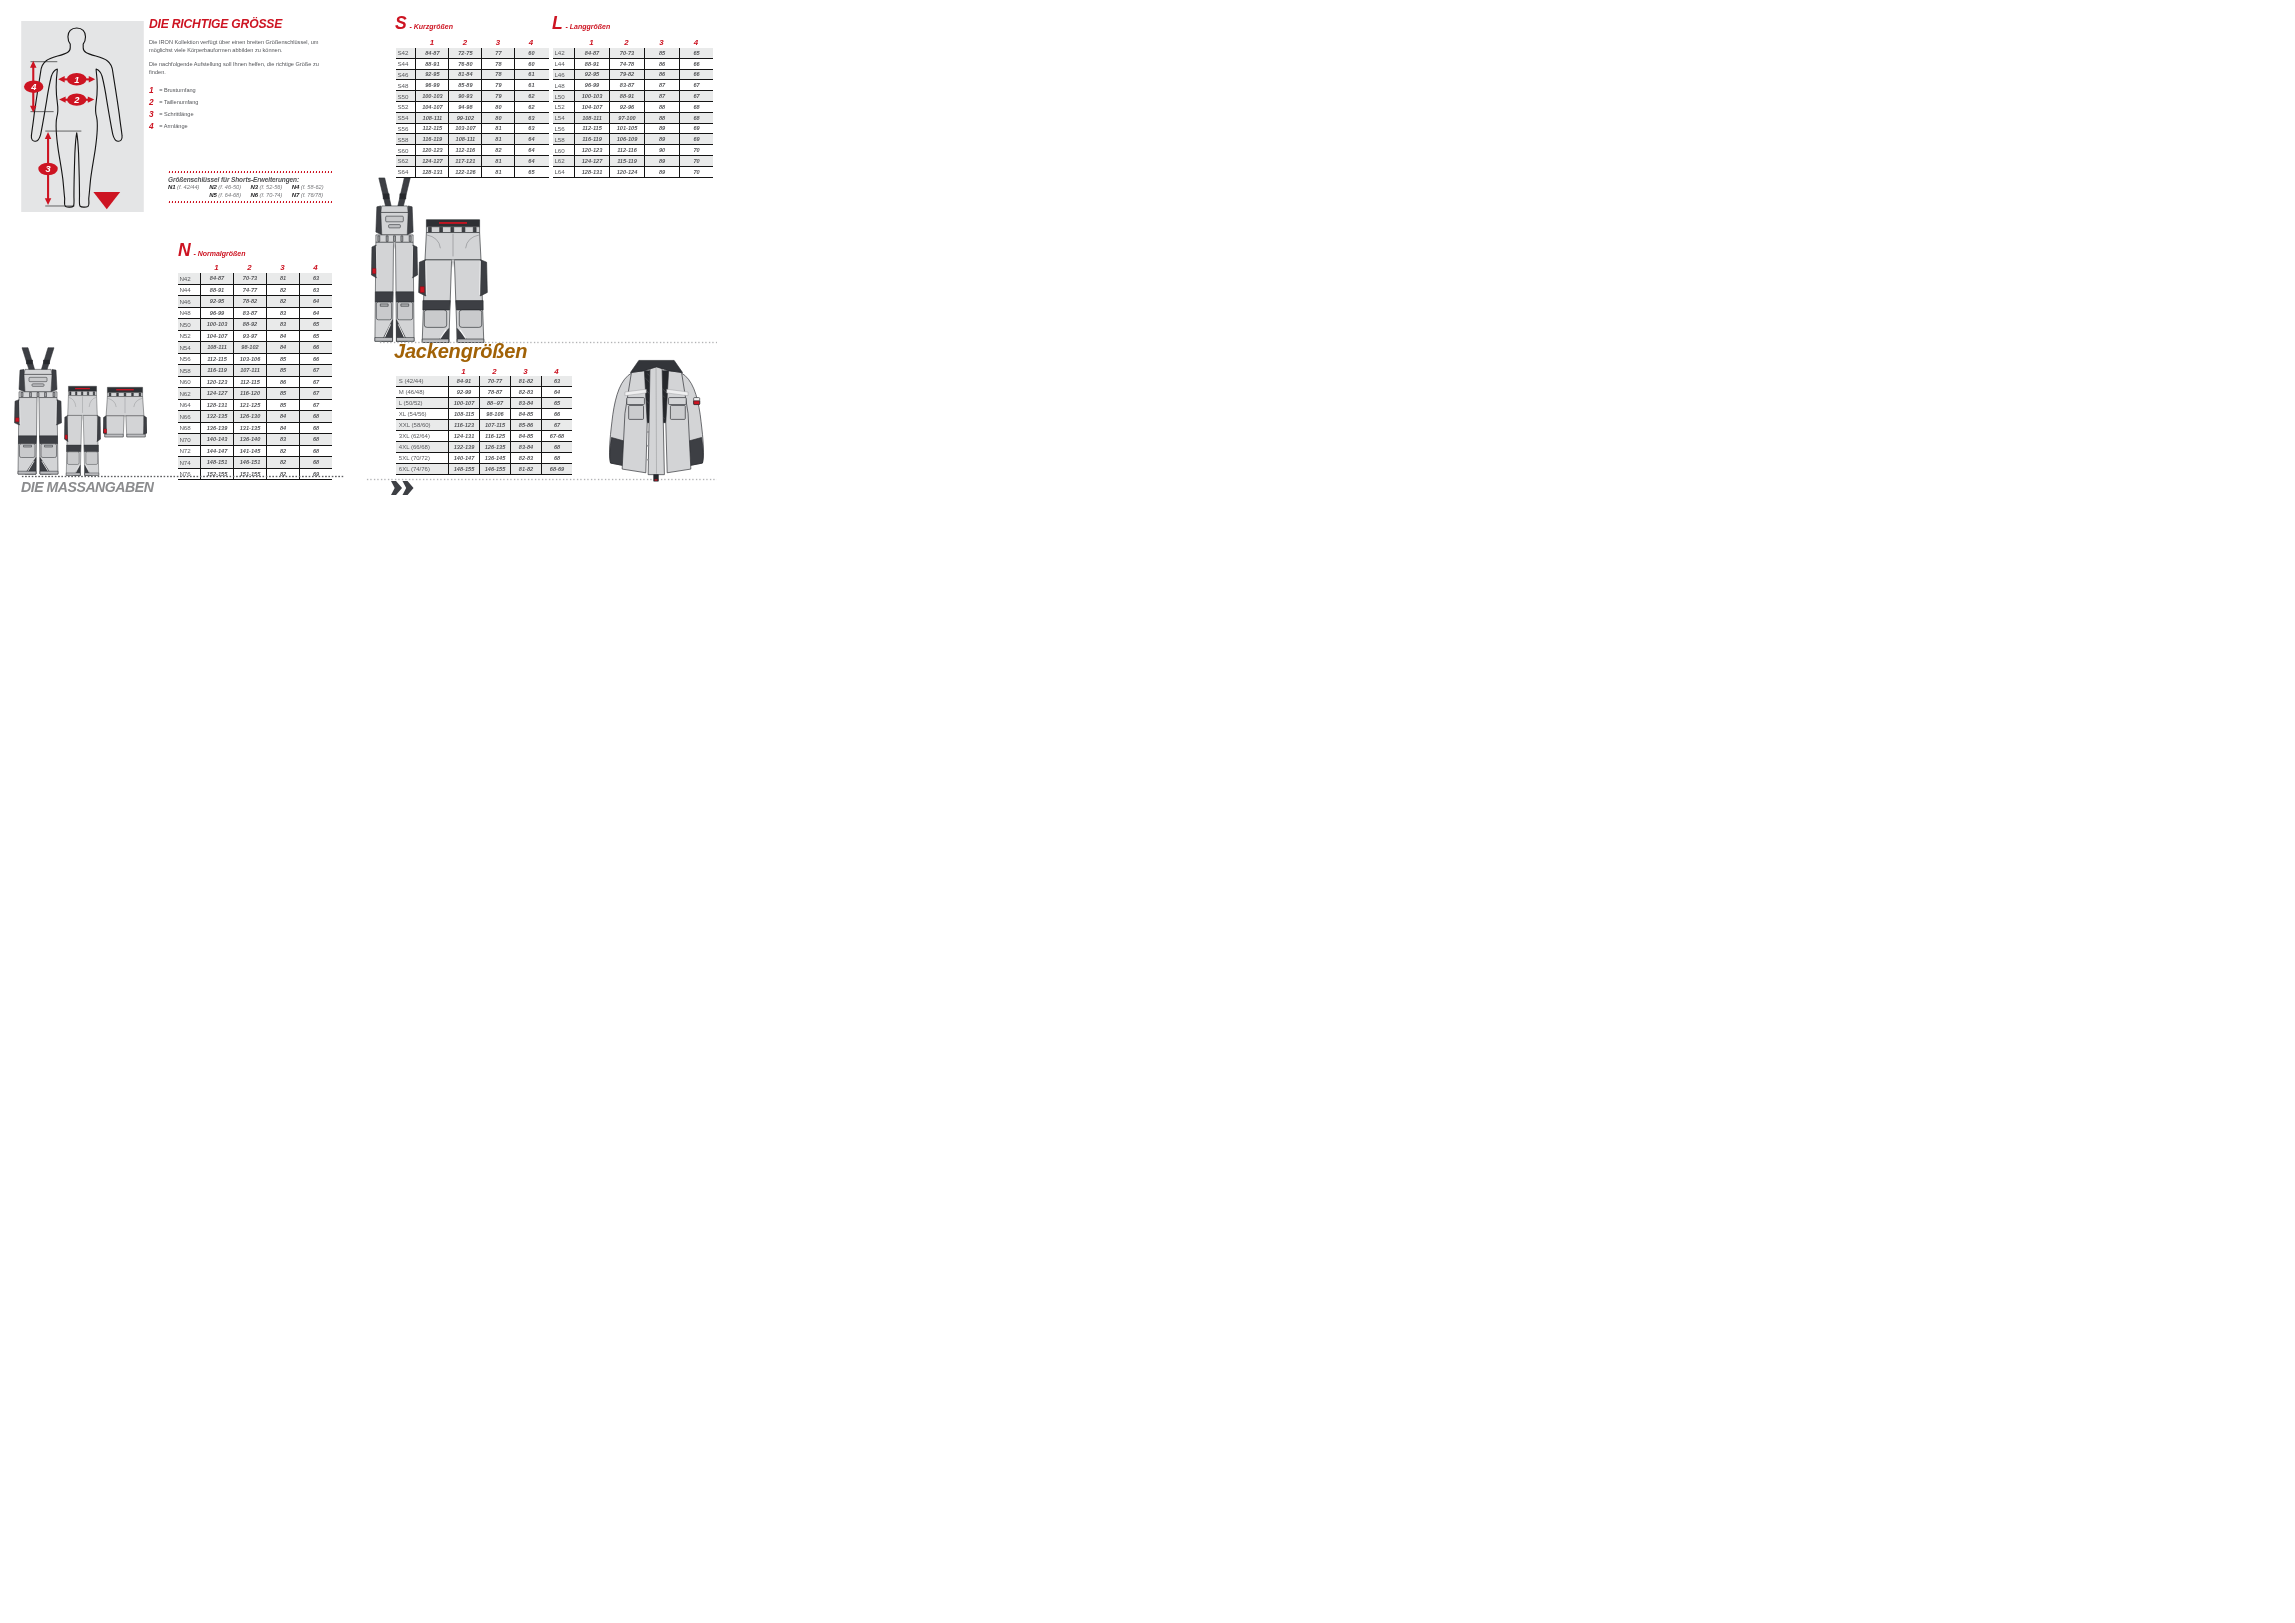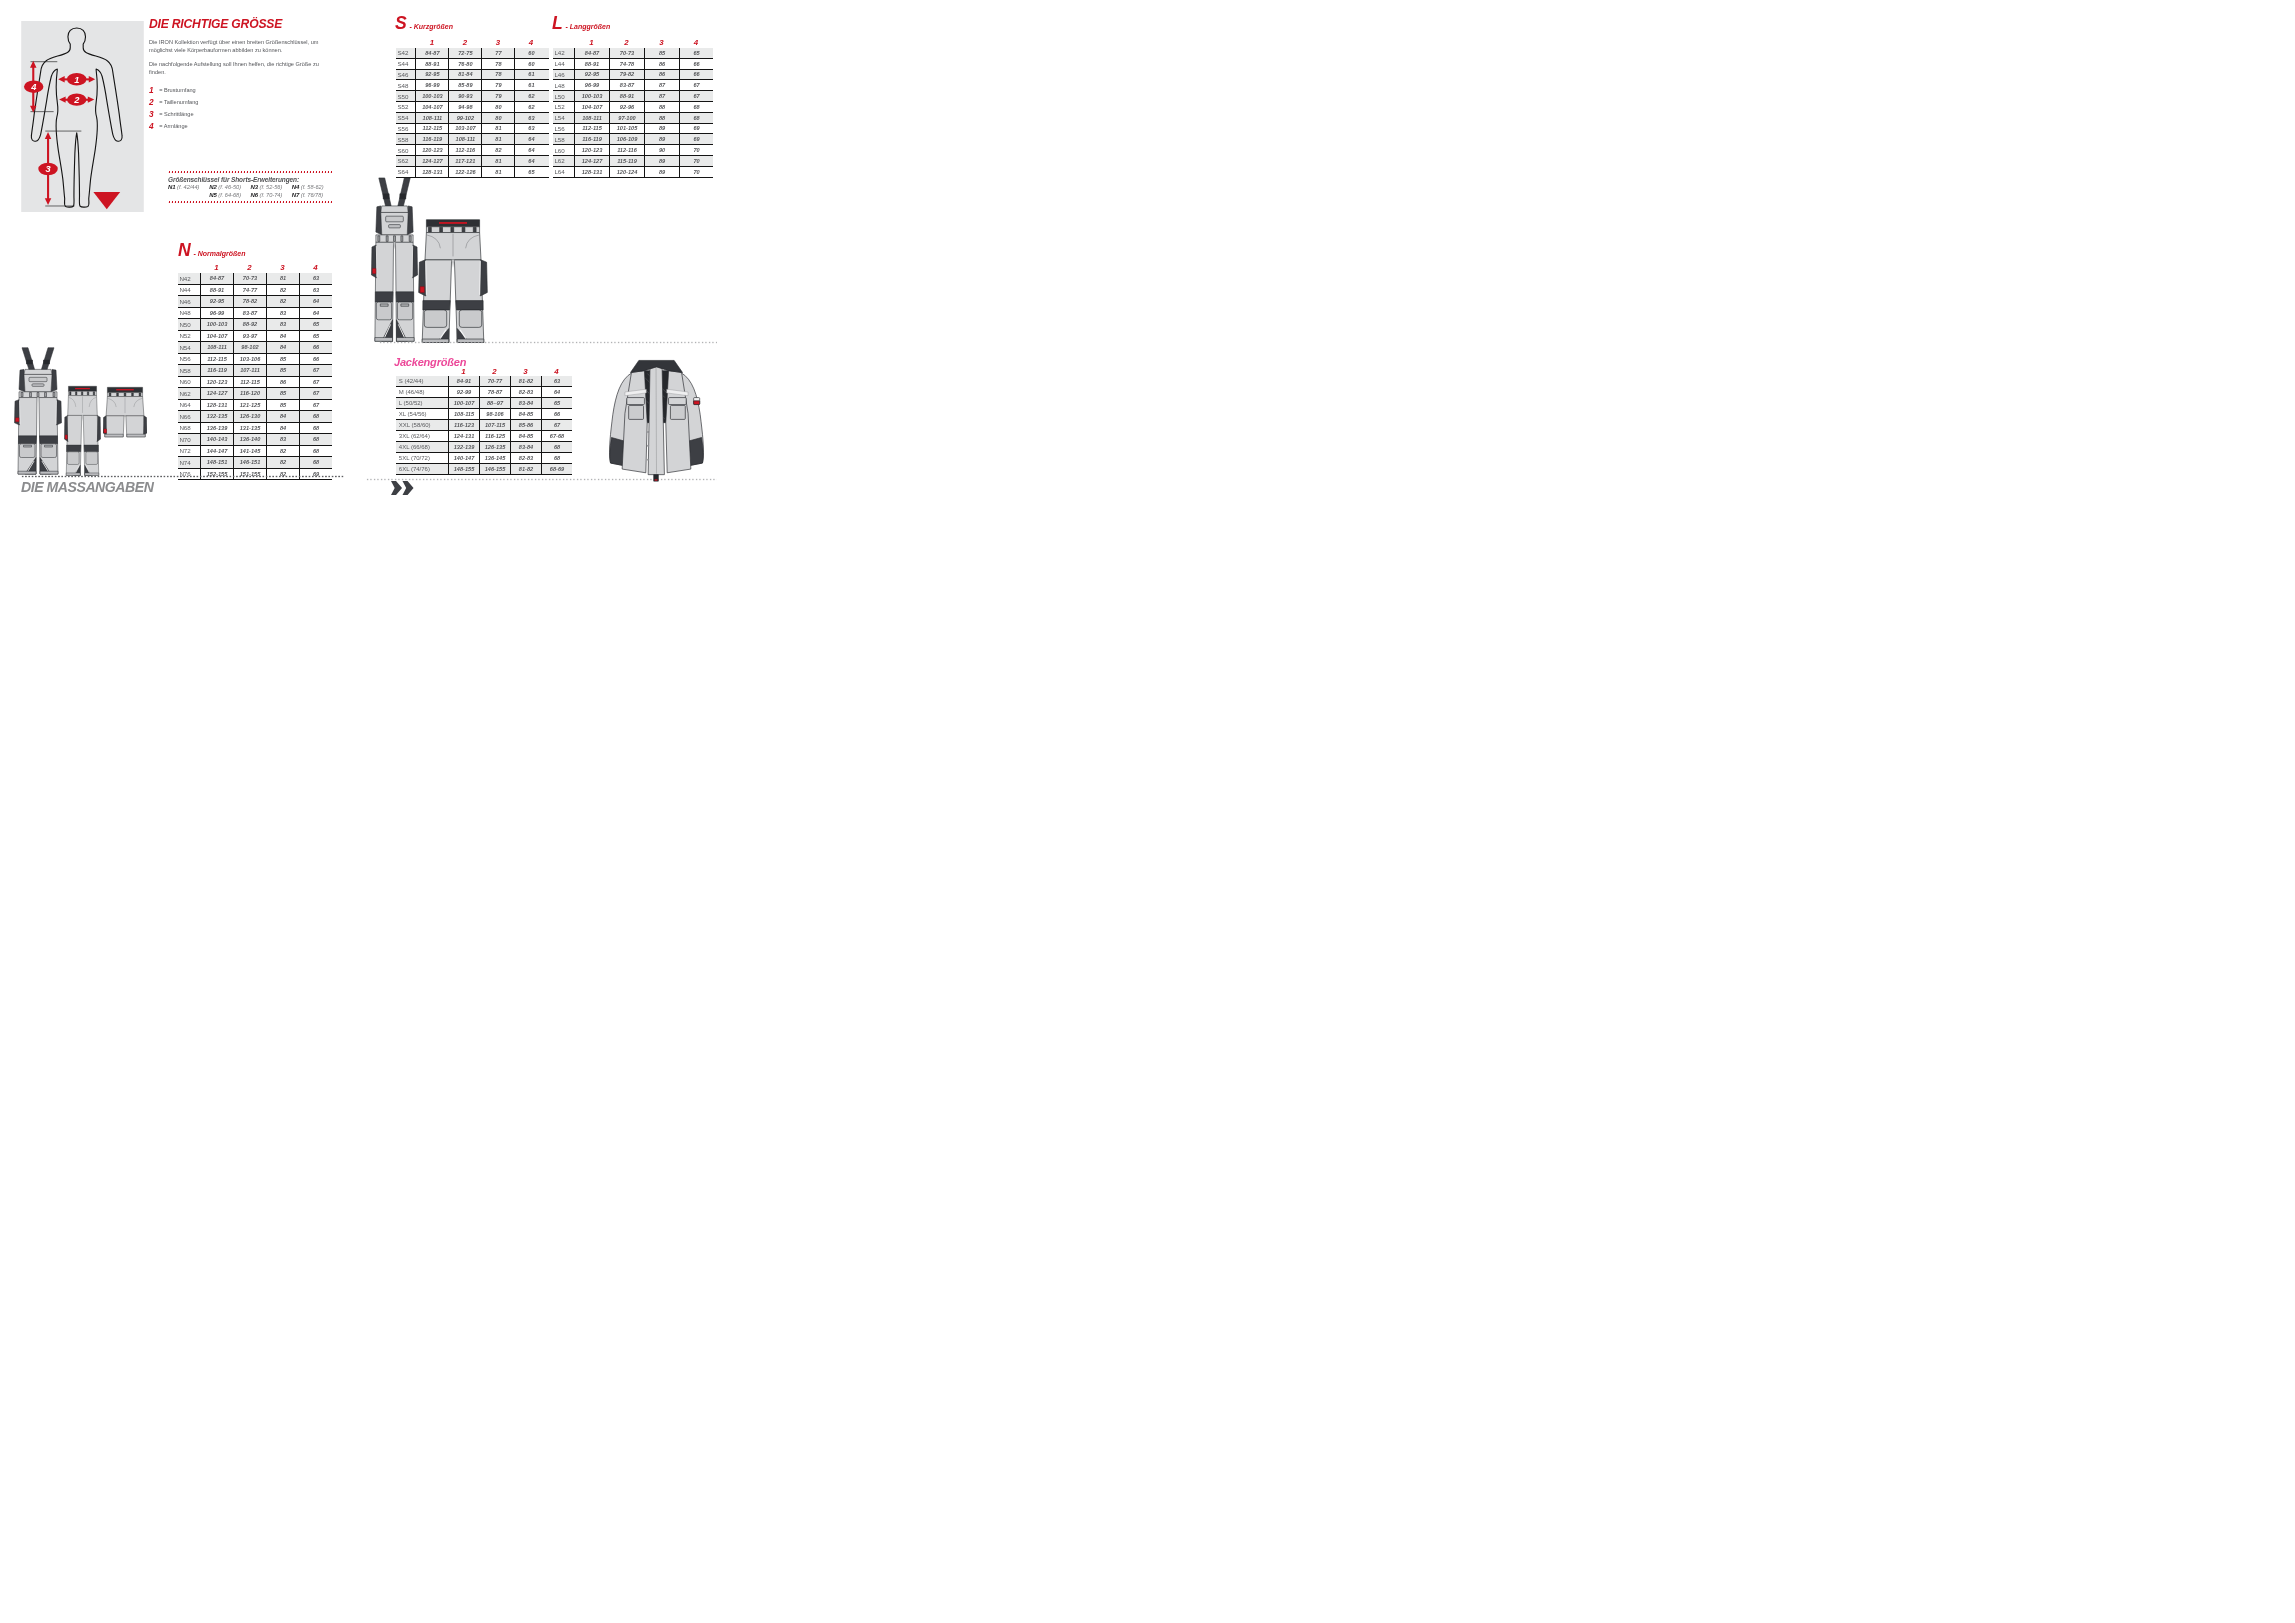--- a/index.html
+++ b/index.html
@@ -27,22 +27,22 @@
                   color:#515254; letter-spacing:-0.1px; }
   .codes-grid { display:grid; grid-template-columns:repeat(4,1fr); margin:0 0 3.2px 0; row-gap:1.4px; }
   .code-item { font-size:5.6px; font-style:italic; color:#77787b; white-space:nowrap; }
   .code-item b { color:#1c1c1e; font-weight:700; font-size:6px; margin-right:1.4px; }
 
   
   .sec-title { position:absolute; display:flex; align-items:baseline; gap:3.2px; }
   .sec-letter { font-size:17.6px; font-weight:700; font-style:italic; color:#cd1422;
                 letter-spacing:-0.5px; line-height:1; }
   .sec-suffix { font-size:7px; font-weight:700; font-style:italic; color:#cd1422; }
-  .big-title { position:absolute; left:394px; top:356px; font-size:11px; font-weight:700;
-               font-style:italic; color:#ec4899; letter-spacing:-0.2px; }
+  .big-title { position:absolute; left:394px; top:340px; font-size:20px; font-weight:700;
+               font-style:italic; color:#a16207; letter-spacing:-0.2px; }
 
   
   .thead { position:absolute; display:grid; height:11px; }
   .hcell { text-align:center; color:#cd1422; font-weight:700; font-style:italic; font-size:7.9px; align-self:end; }
   .tbody { position:absolute; }
   .trow  { display:grid; border-bottom:0.9px solid #141414; box-sizing:border-box; }
   .tbody .trow:nth-child(odd) { background:#e9eaea; }
   .tcell { display:flex; align-items:center; justify-content:center; font-size:5.6px;
            font-weight:700; font-style:italic; color:#56575a; border-left:0.9px solid #141414; }
   .tcell.label { border-left:none; font-weight:400; font-style:normal; font-size:6.2px;

